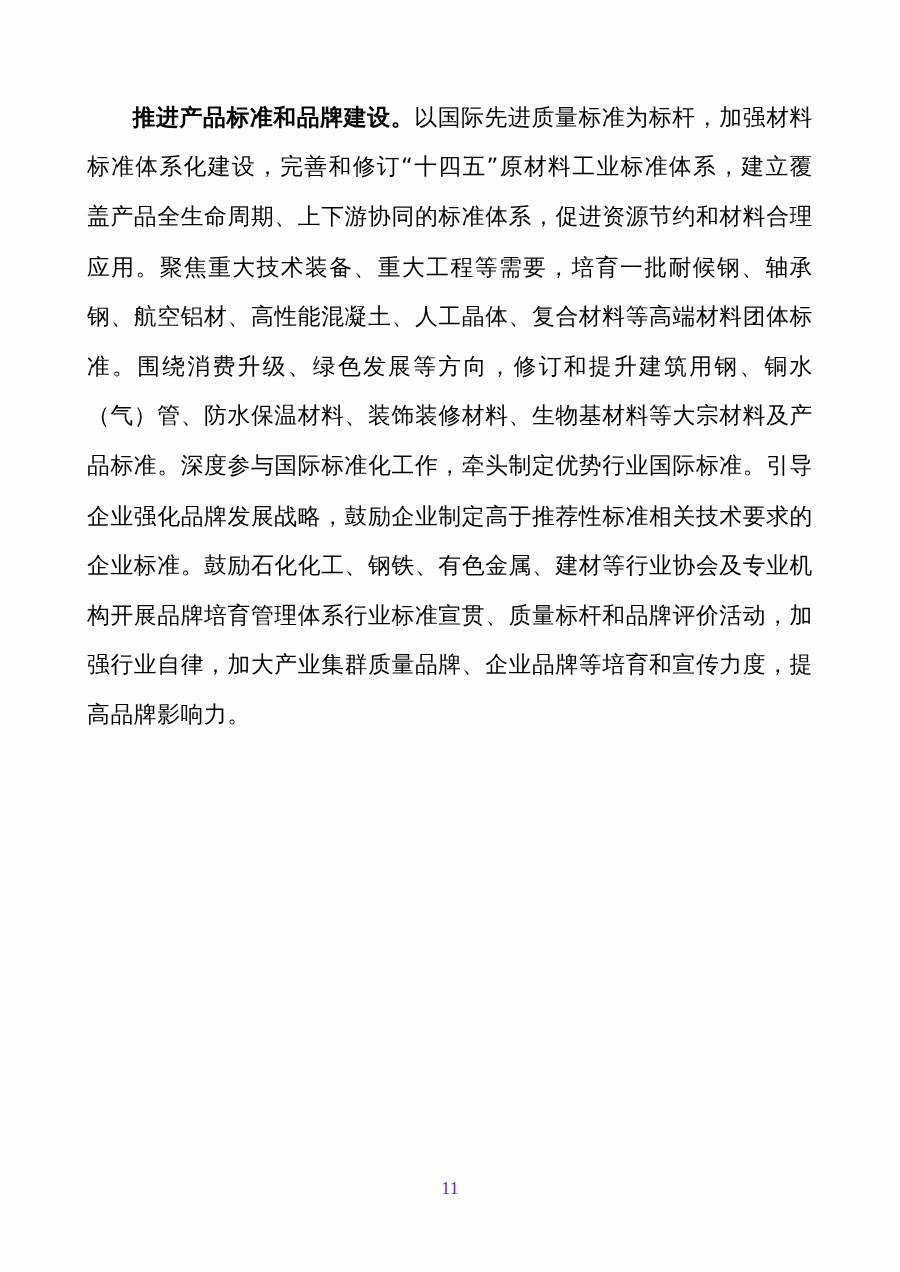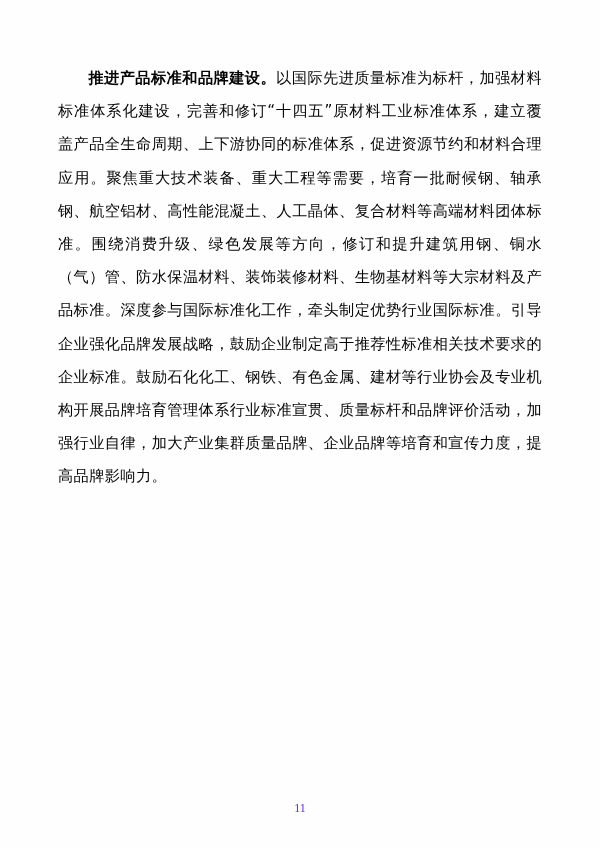--- a/index.html
+++ b/index.html
@@ -37,21 +37,21 @@
   .para + .para {
     margin-top: 0px;
   }
   .lead {
     font-weight: bold;
   }
   .page-number {
     position: absolute;
     left: 0;
     right: 0;
-    bottom: 32px;
+    bottom: 48px;
     text-align: center;
     font-size: 12px;
     color: #6d28d9;
     font-family: "Liberation Serif", serif;
   }
 </style>
 </head>
 <body>
 
 <div class="page">

